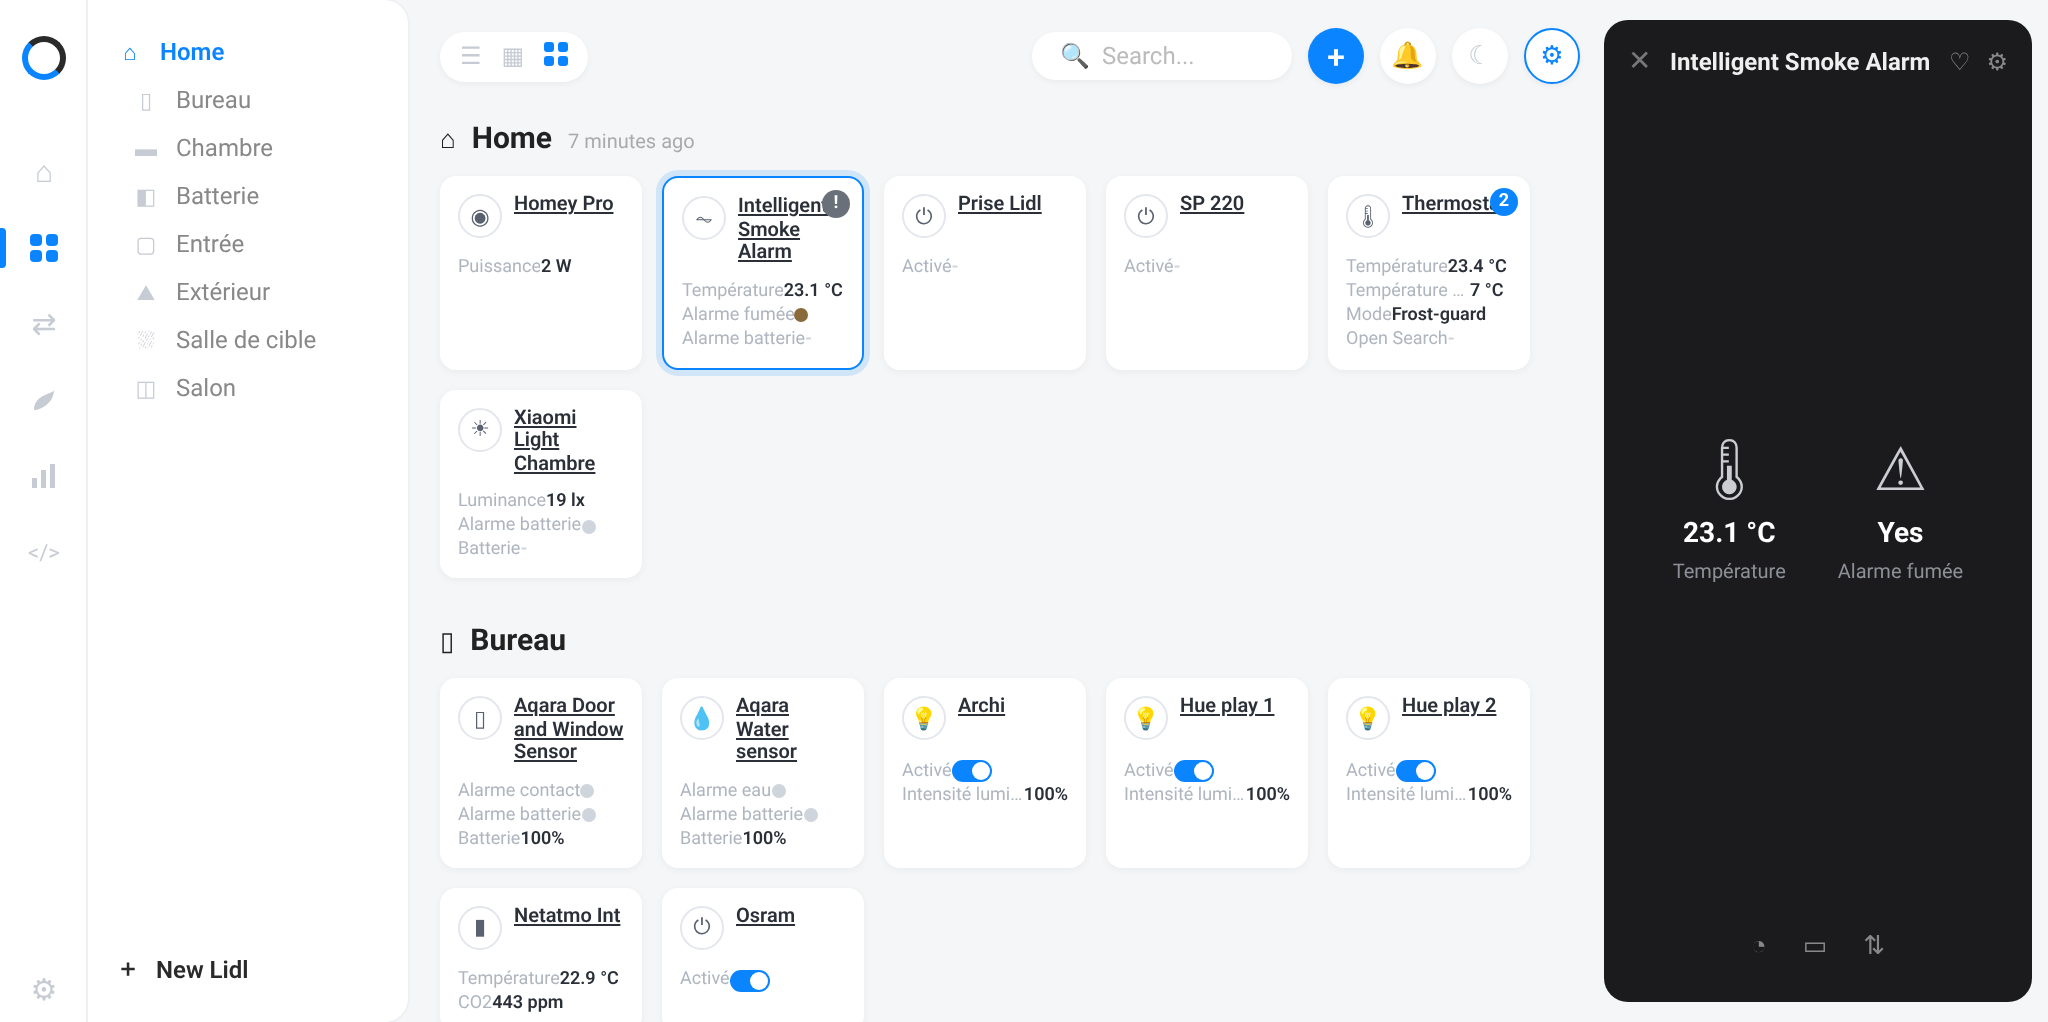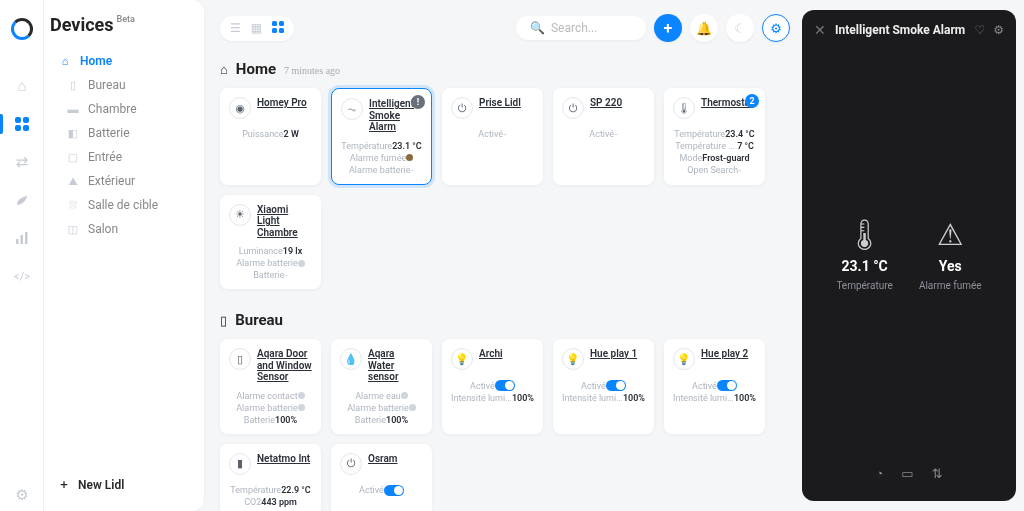--- a/index.html
+++ b/index.html
@@ -30,31 +30,31 @@
 .view-toggle span.active { color: #0a84ff; }
 .top-spacer { flex: 1; }
 .search { background: #fff; border-radius: 16px; padding: 5px 14px; font-size: 12px; color: #bbb; display: flex; align-items: center; gap: 6px; width: 130px; box-shadow: 0 1px 3px rgba(0,0,0,.05); }
 .circle-btn { width: 28px; height: 28px; border-radius: 50%; display: flex; align-items: center; justify-content: center; margin-left: 8px; cursor: pointer; font-size: 13px; color: #c7ccd4; background:#fff; box-shadow:0 1px 3px rgba(0,0,0,.06); }
 .circle-btn.add { background: #0a84ff; color: #fff; font-size:16px; font-weight:600; }
 .circle-btn.gear { border:1px solid #0a84ff; color:#0a84ff; }
 
 .section-title { display: flex; align-items: baseline; gap: 8px; margin: 2px 0 10px 0; color: #222; }
 .section-title .si { font-size: 13px; color:#222; }
 .section-title h2 { font-size: 15px; font-weight: 700; }
-.section-title .ago { font-size: 10px; color: #aaa; font-weight: 400; font-family: Liberation Serif, serif; }
+.section-title .ago { font-size: 10px; color: #aaa; font-weight: 400; }
 
 .cards { display: flex; flex-wrap: wrap; gap: 10px; margin-bottom: 22px; }
 .card { width: 101px; background: #fff; border-radius: 8px; padding: 9px 9px 8px 9px; box-shadow: 0 1px 4px rgba(0,0,0,.05); position: relative; font-size: 9px; color: #a9b0ba; }
 .card.selected { border: 1.5px solid #0a84ff; box-shadow: 0 0 0 3px rgba(10,132,255,.15); }
 .card-head { display: flex; gap: 6px; margin-bottom: 7px; min-height: 24px; }
 .card-ico { width: 22px; height: 22px; border-radius: 50%; border: 1px solid #e3e7ed; display: flex; align-items: center; justify-content: center; color: #5a6270; font-size: 11px; flex-shrink: 0; }
 .card-name { font-size: 10px; font-weight: 600; color: #2a2f38; line-height: 1.15; text-decoration: underline; }
 .card-badge { position: absolute; top: 6px; right: 6px; width: 14px; height: 14px; border-radius: 50%; background: #69707a; color: #fff; font-size: 9px; font-weight: 700; display: flex; align-items: center; justify-content: center; }
 .card-badge.blue { background: #0a84ff; }
-.card-row { display: flex; justify-content: center; padding: 1px 0; align-items:center; }
+.card-row { display: flex; justify-content: flex-start; padding: 1px 0; align-items:center; }
 .card-row .lbl { color: #aeb5bf; white-space:nowrap; overflow:hidden; text-overflow:ellipsis; max-width:62px; }
 .card-row .val { color: #2a2f38; font-weight: 600; }
 .card-row .dot { width: 7px; height: 7px; border-radius: 50%; background: #cfd5dc; }
 .card-row .dot.on { background: #8a6a3a; }
 .card-row .dash { color: #cfd5dc; font-weight:700; }
 .toggle { width: 20px; height: 11px; border-radius: 6px; background: #0a84ff; position: relative; }
 .toggle::after { content:""; position:absolute; right:1px; top:1px; width:9px; height:9px; background:#fff; border-radius:50%; }
 
 .detail { width: 214px; background: #1b1b1d; margin: 10px 8px 10px 0; border-radius: 12px; color: #efefef; display: flex; flex-direction: column; padding: 12px 0; }
 .detail-head { display: flex; align-items: center; padding: 0 12px 4px 12px; }
@@ -96,24 +96,20 @@
         <rect x="5.5" y="4" width="2.5" height="9" fill="#c7ccd4"></rect>
         <rect x="10" y="1" width="2.5" height="12" fill="#c7ccd4"></rect>
       </svg>
   </div>
   <div class="rail-icon" style="font-size:11px;">&lt;/&gt;</div>
   <div class="spacer"></div>
   <div class="rail-icon">⚙</div>
 </div>
 
 <div class="sidebar">
-  <h1>
-    <span>Devices</span>
-      <sup>Beta</sup>
-  </h1>
   <div class="zone-item root">
     <span class="zi">⌂</span>
     <span>Home</span>
   </div>
   <div id="zone-list">
       <div class="zone-item">
         <span class="zi">▯</span>
         <span>Bureau</span>
       </div>
       <div class="zone-item">

